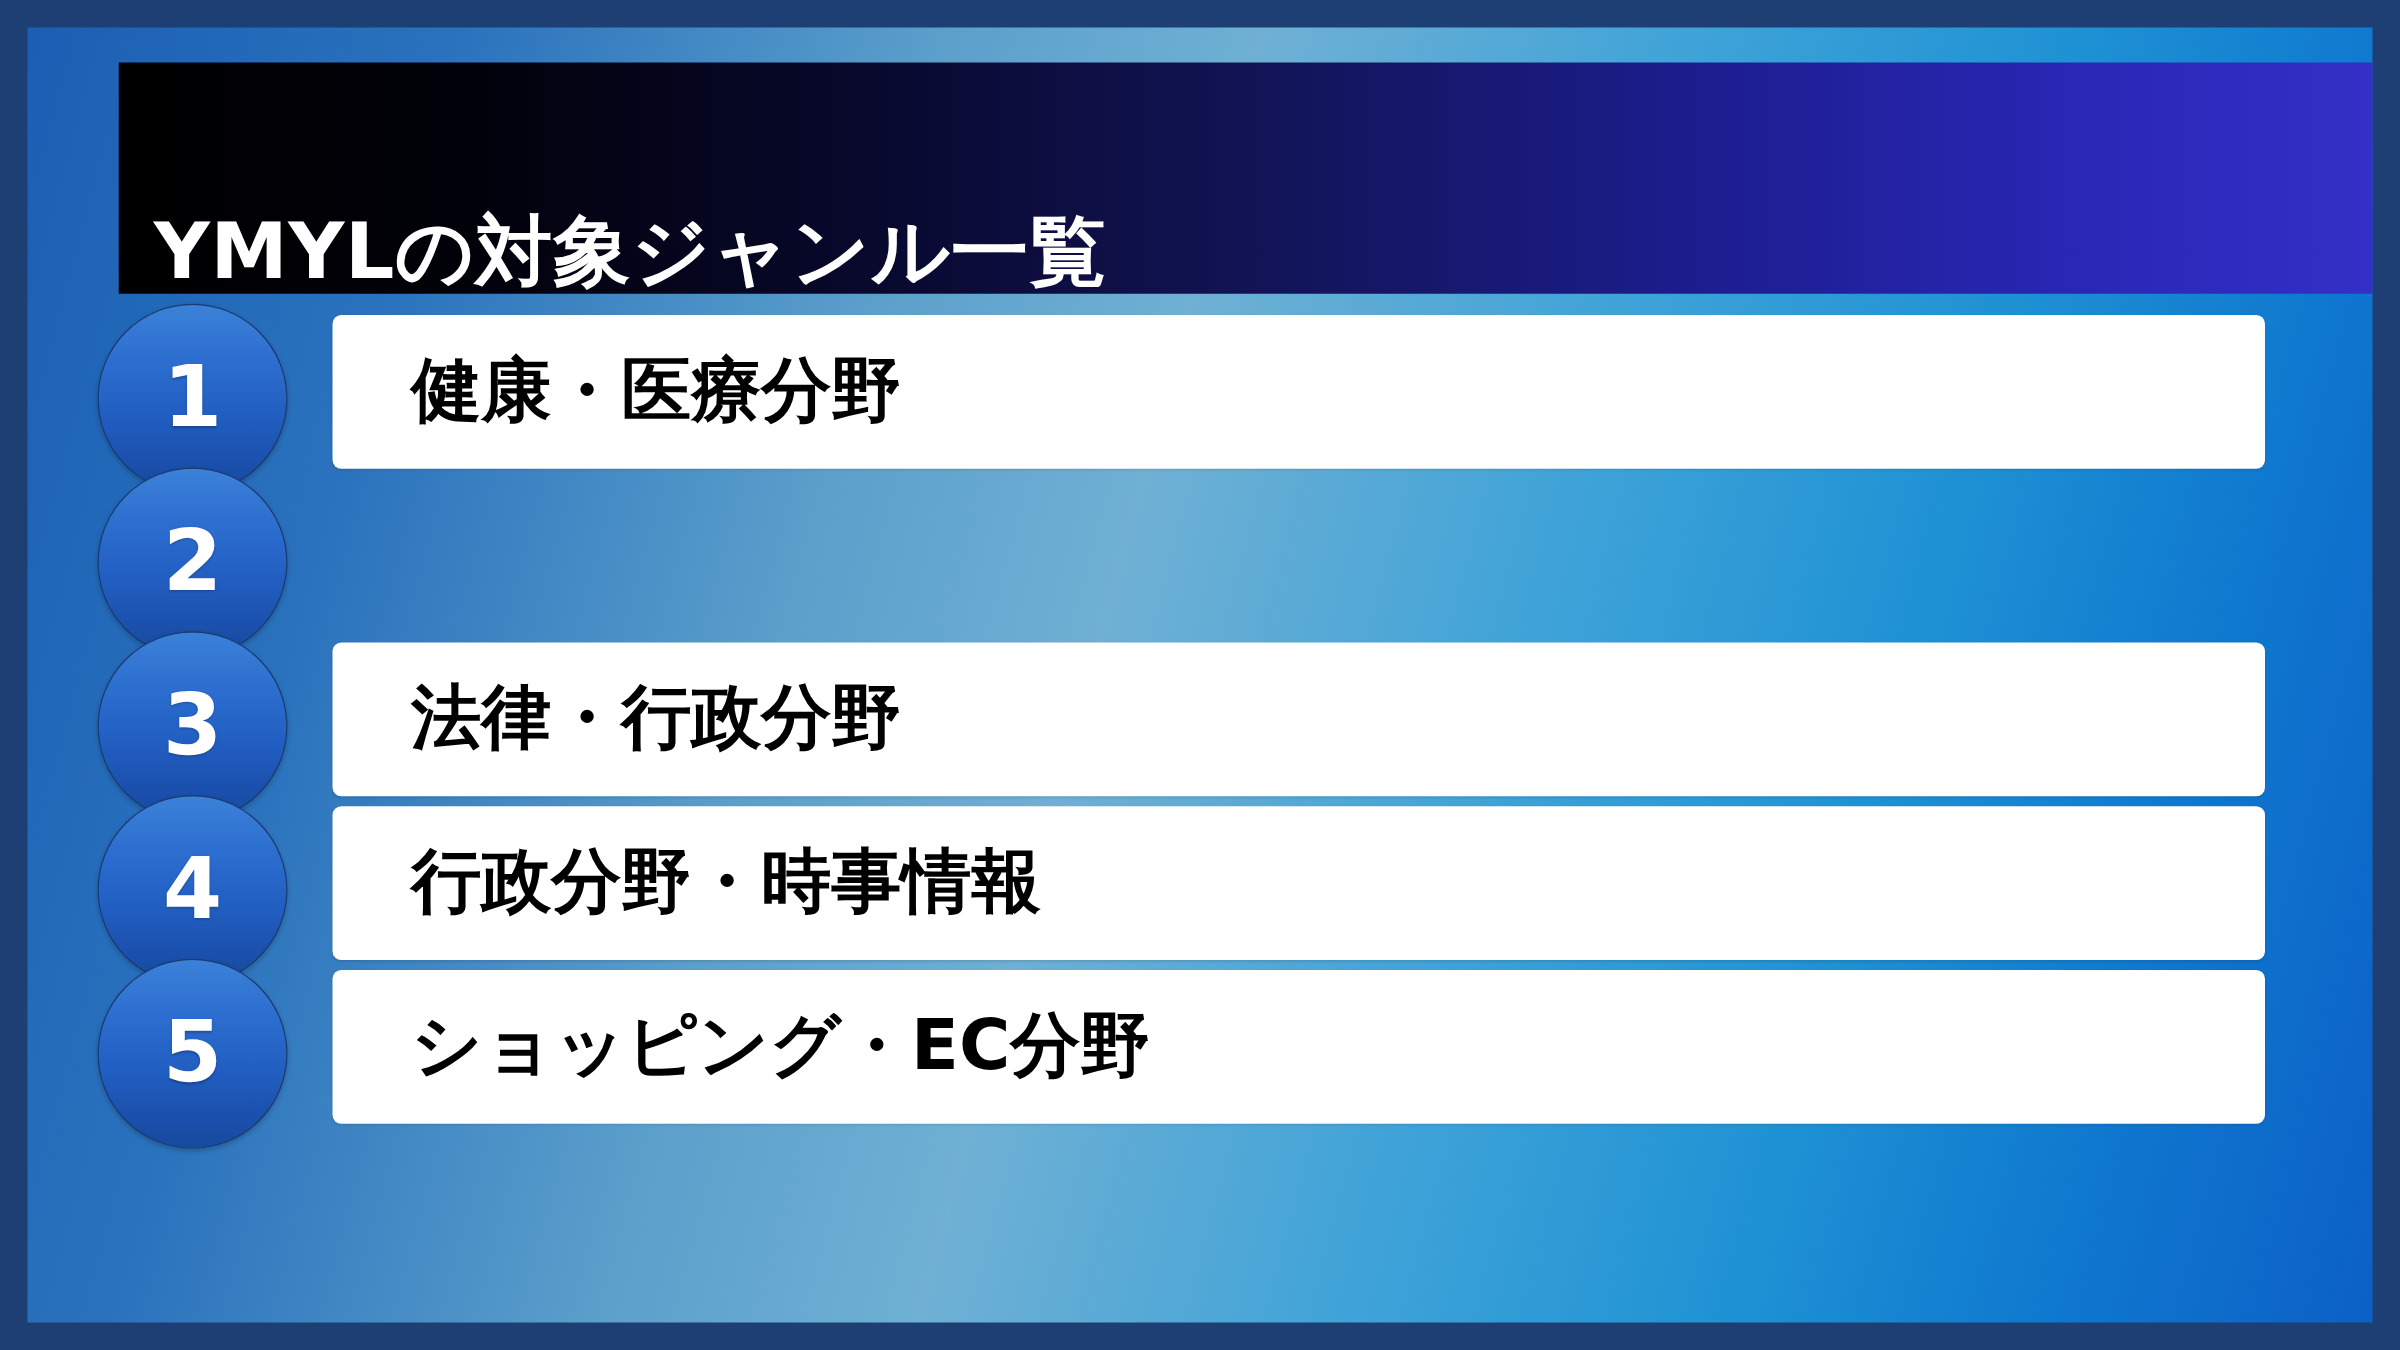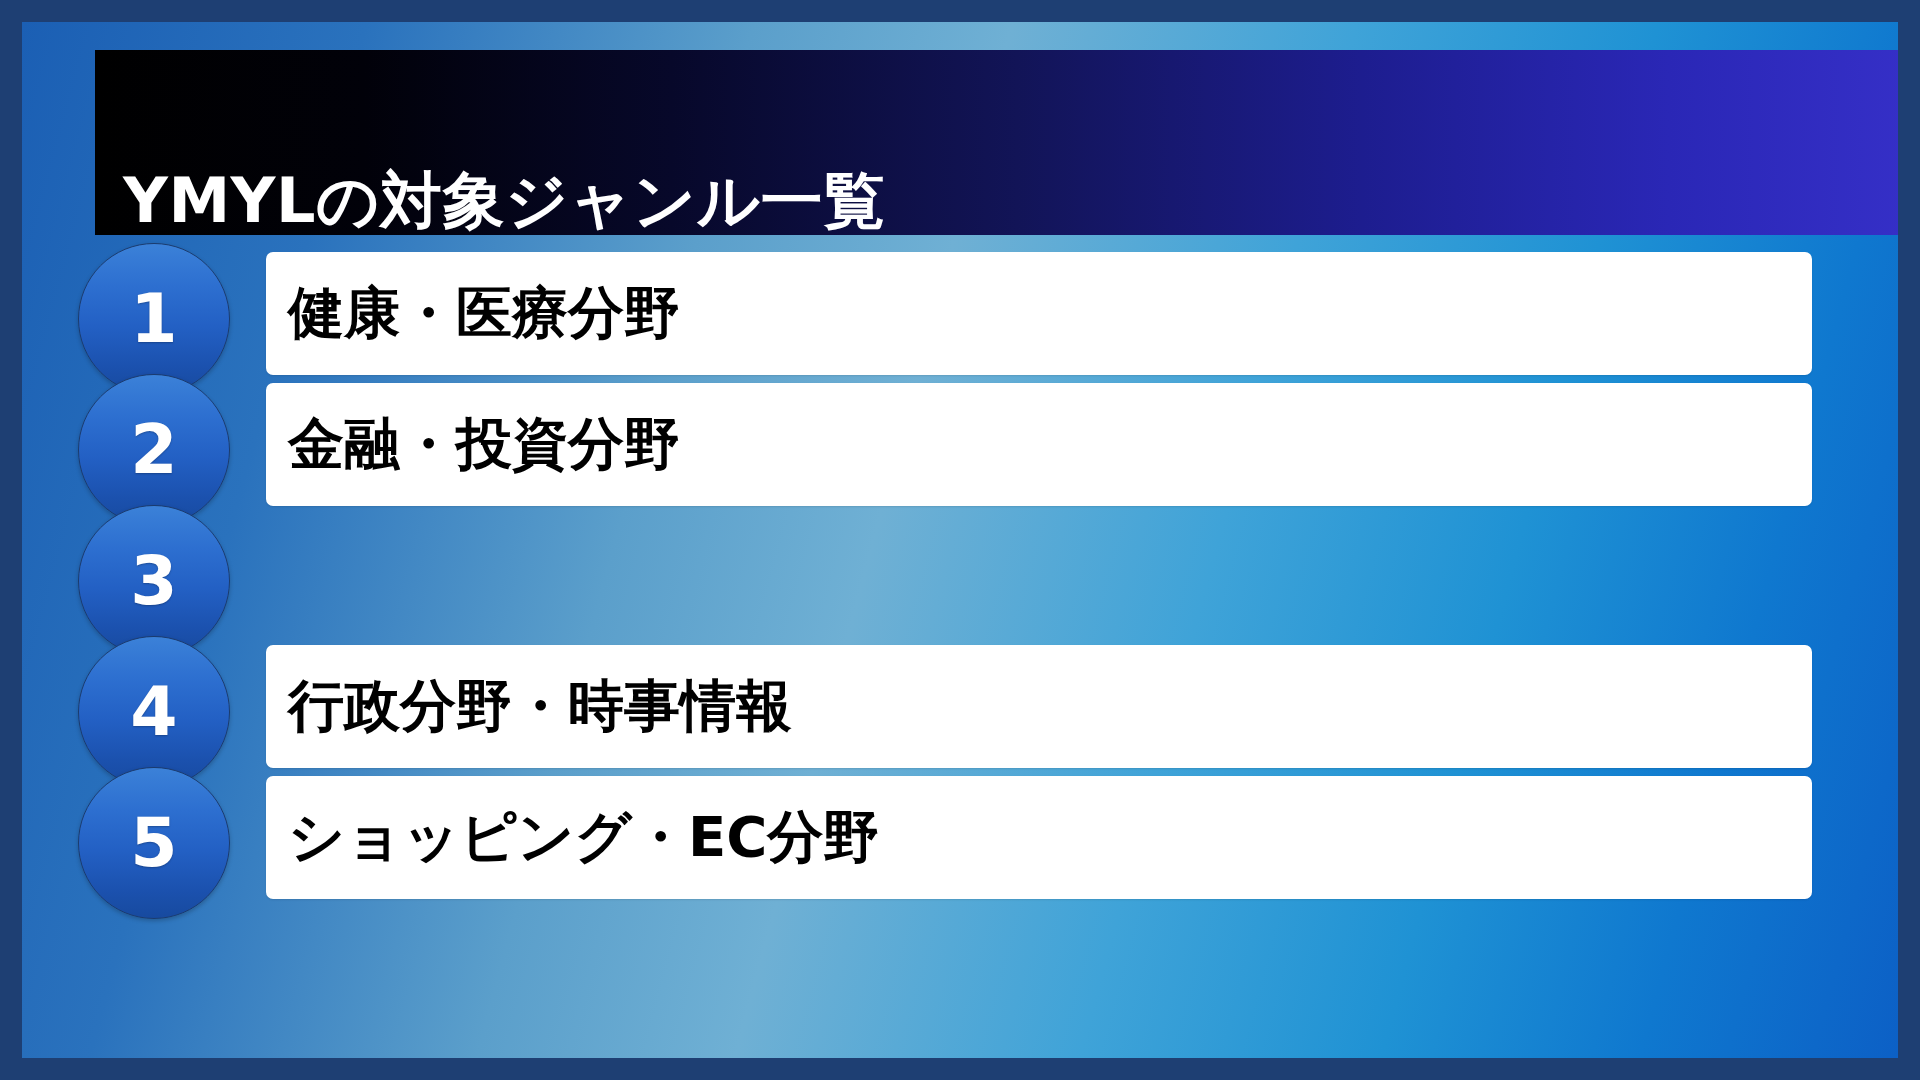--- a/index.html
+++ b/index.html
@@ -133,20 +133,21 @@
     box-shadow: 0 1px 2px rgba(0,0,0,0.10);
     z-index: 1;
   }
 
   .card-label {
     color: #000000;
     font-size: 56px;
     line-height: 1.15;
     white-space: nowrap;
     font-family: "DejaVu Sans", "Liberation Sans", sans-serif;
+    margin-left: 41px;
   }
   .card-label.bold   { font-weight: 700; }
   .card-label.normal { font-weight: 700; }
 </style>
 </head>
 <body>
 
 <div id="slide">
 
   <div id="canvas">
@@ -163,28 +164,28 @@
         </div>
         <div class="card">
           <span class="card-label bold">健康・医療分野</span>
         </div>
       </div>
 
       <div class="row">
         <div class="badge">
           <span class="badge-num">2</span>
         </div>
-        <div class="card">
-          <span class="card-label bold">金融・投資分野</span>
-        </div>
       </div>
 
       <div class="row">
         <div class="badge">
           <span class="badge-num">3</span>
+        </div>
+        <div class="card">
+          <span class="card-label bold">法律・行政分野</span>
         </div>
       </div>
 
       <div class="row">
         <div class="badge">
           <span class="badge-num">4</span>
         </div>
         <div class="card">
           <span class="card-label bold">行政分野・時事情報</span>
         </div>

